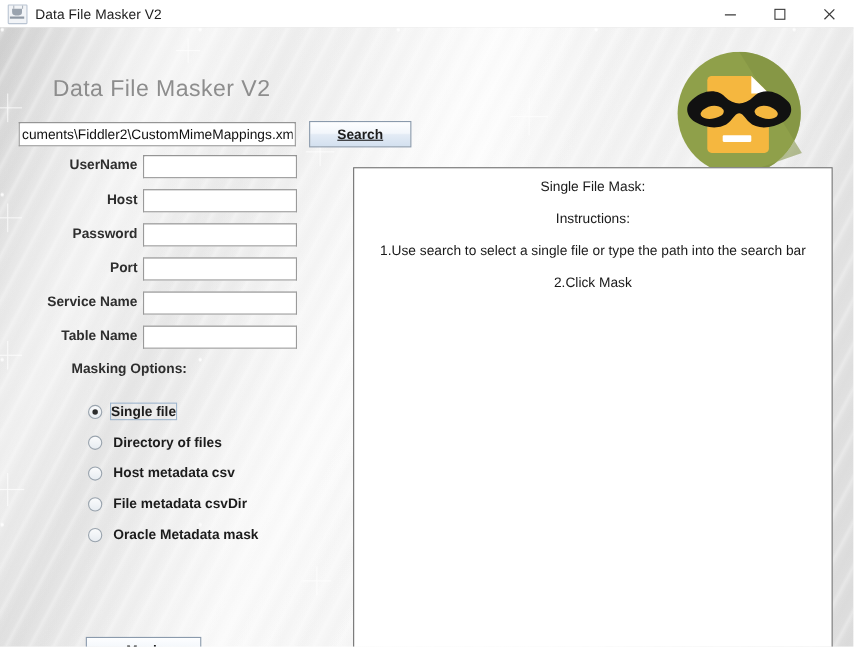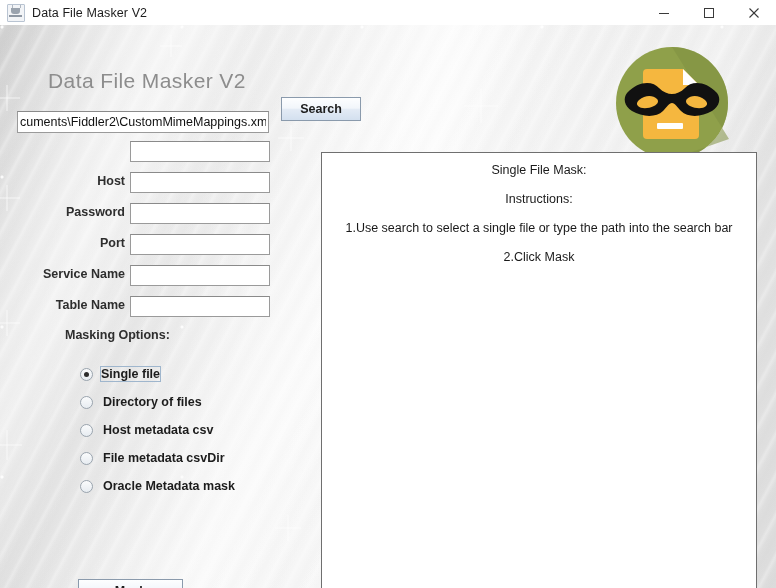--- a/index.html
+++ b/index.html
@@ -104,21 +104,21 @@
   }
   .btn{
     box-sizing:border-box;
     background:linear-gradient(180deg,#fdfeff 0%,#f2f6fb 46%,#e3ebf5 52%,#d3e0ef 100%);
     border:1px solid #8a9aac;
     font-family:"Liberation Sans", sans-serif;
     font-weight:bold;color:#1d1d1d;
     display:flex;align-items:center;justify-content:center;
     cursor:default;
   }
-  .search-btn{position:absolute;left:281px;top:72px;width:80px;height:24px;font-size:12.5px;}
+  .search-btn{position:absolute;left:281px;top:85px;width:93px;height:24px;font-size:12.5px;text-decoration:underline;}
 
   
   .form{position:absolute;left:0;top:112px;width:300px;}
   .frow{position:relative;height:31px;}
   .flabel{
     position:absolute;right:0;top:6px;width:105px;
     text-align:right;
     font-size:12.5px;font-weight:bold;color:#2e2e2e;white-space:nowrap;
   }
   .flabel-wrap{position:absolute;left:20px;top:0;width:105px;height:31px;}
@@ -219,20 +219,23 @@
         <path d="M30 53 c6 -5 14 -5 18 -1 c2 2 1 5 -3 7 c-6 3 -13 3 -16 0 c-2 -2 -1 -4 1 -6 z" fill="#f5b73f"></path>
         <path d="M96 53 c-6 -5 -14 -5 -18 -1 c-2 2 -1 5 3 7 c6 3 13 3 16 0 c2 -2 1 -4 -1 -6 z" fill="#f5b73f"></path>
       </svg>
     </div>
 
     <input class="search-input" type="text" value="cuments\Fiddler2\CustomMimeMappings.xml" style="">
     <div class="btn search-btn">Search</div>
 
     <div class="form">
       <div class="frow">
+        <div class="flabel-wrap">
+            <div class="flabel">UserName</div>
+          </div>
         <input class="ftext" type="text" value="" style="">
       </div>
       <div class="frow">
         <div class="flabel-wrap">
             <div class="flabel">Host</div>
           </div>
         <input class="ftext" type="text" value="" style="">
       </div>
       <div class="frow">
         <div class="flabel-wrap">

